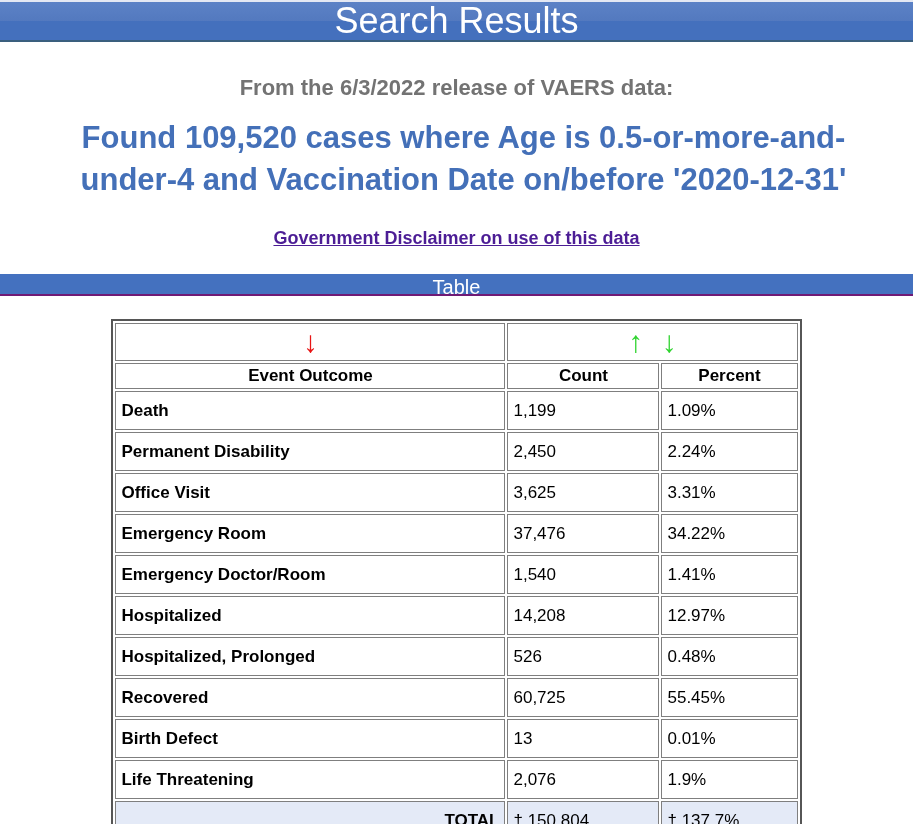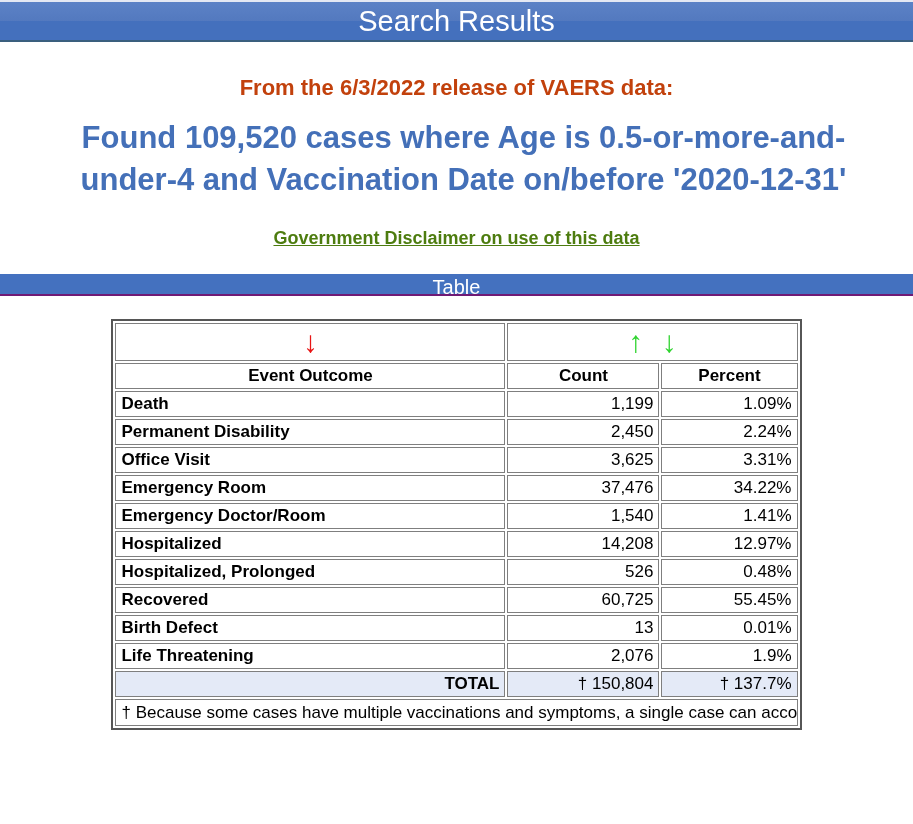--- a/index.html
+++ b/index.html
@@ -11,47 +11,47 @@
   }
 
   
   .title-bar {
     width: 100%;
     border-top: 2px solid #e4e8f3;
     border-bottom: 2px solid #3a5f7e;
     background: linear-gradient(to bottom, #5c82c6 0%, #5379bf 50%, #4470bd 50%, #4470bd 100%);
     color: #ffffff;
     text-align: center;
-    font-size: 29px;
+    font-size: 36px;
     line-height: 38px;
     height: 42px;
   }
 
   .release-line {
     margin-top: 33px;
     text-align: center;
-    color: #c2410c;
+    color: #737373;
     font-weight: bold;
     font-size: 22px;
   }
 
   .found-heading {
     margin-top: 16px;
     text-align: center;
     color: #4470b8;
     font-weight: bold;
     font-size: 31px;
     line-height: 42px;
     padding-left: 14px;
   }
   .found-heading span { display: block; }
 
   .disclaimer-wrap { margin-top: 27px; text-align: center; }
   .disclaimer-link {
-    color: #4d7c0f;
+    color: #4c1d95;
     font-weight: bold;
     font-size: 18px;
     text-decoration: underline;
     cursor: pointer;
   }
 
   .section-bar {
     margin-top: 25px;
     width: 100%;
     height: 22px;
@@ -88,21 +88,21 @@
     display: inline-block;
     cursor: pointer;
   }
   .sort-red   { color: #e81414; }
   .sort-green { color: #2fd42f; }
   .sort-gap   { margin-left: 14px; }
 
   th.col-head { font-weight: bold; text-align: center; height: 26px; }
 
   td.outcome { font-weight: bold; text-align: left;  height: 26px; }
-  td.num     { text-align: right; height: 26px; }
+  td.num     { text-align: left; height: 39px; }
 
   tr.total-row td { background: #e4eaf7; }
   tr.total-row td.total-label { font-weight: bold; text-align: right; }
   tr.total-row td.num { font-weight: normal; }
 
   td.footnote {
     font-weight: normal;
     text-align: left;
     white-space: normal;
     font-size: 17px;

